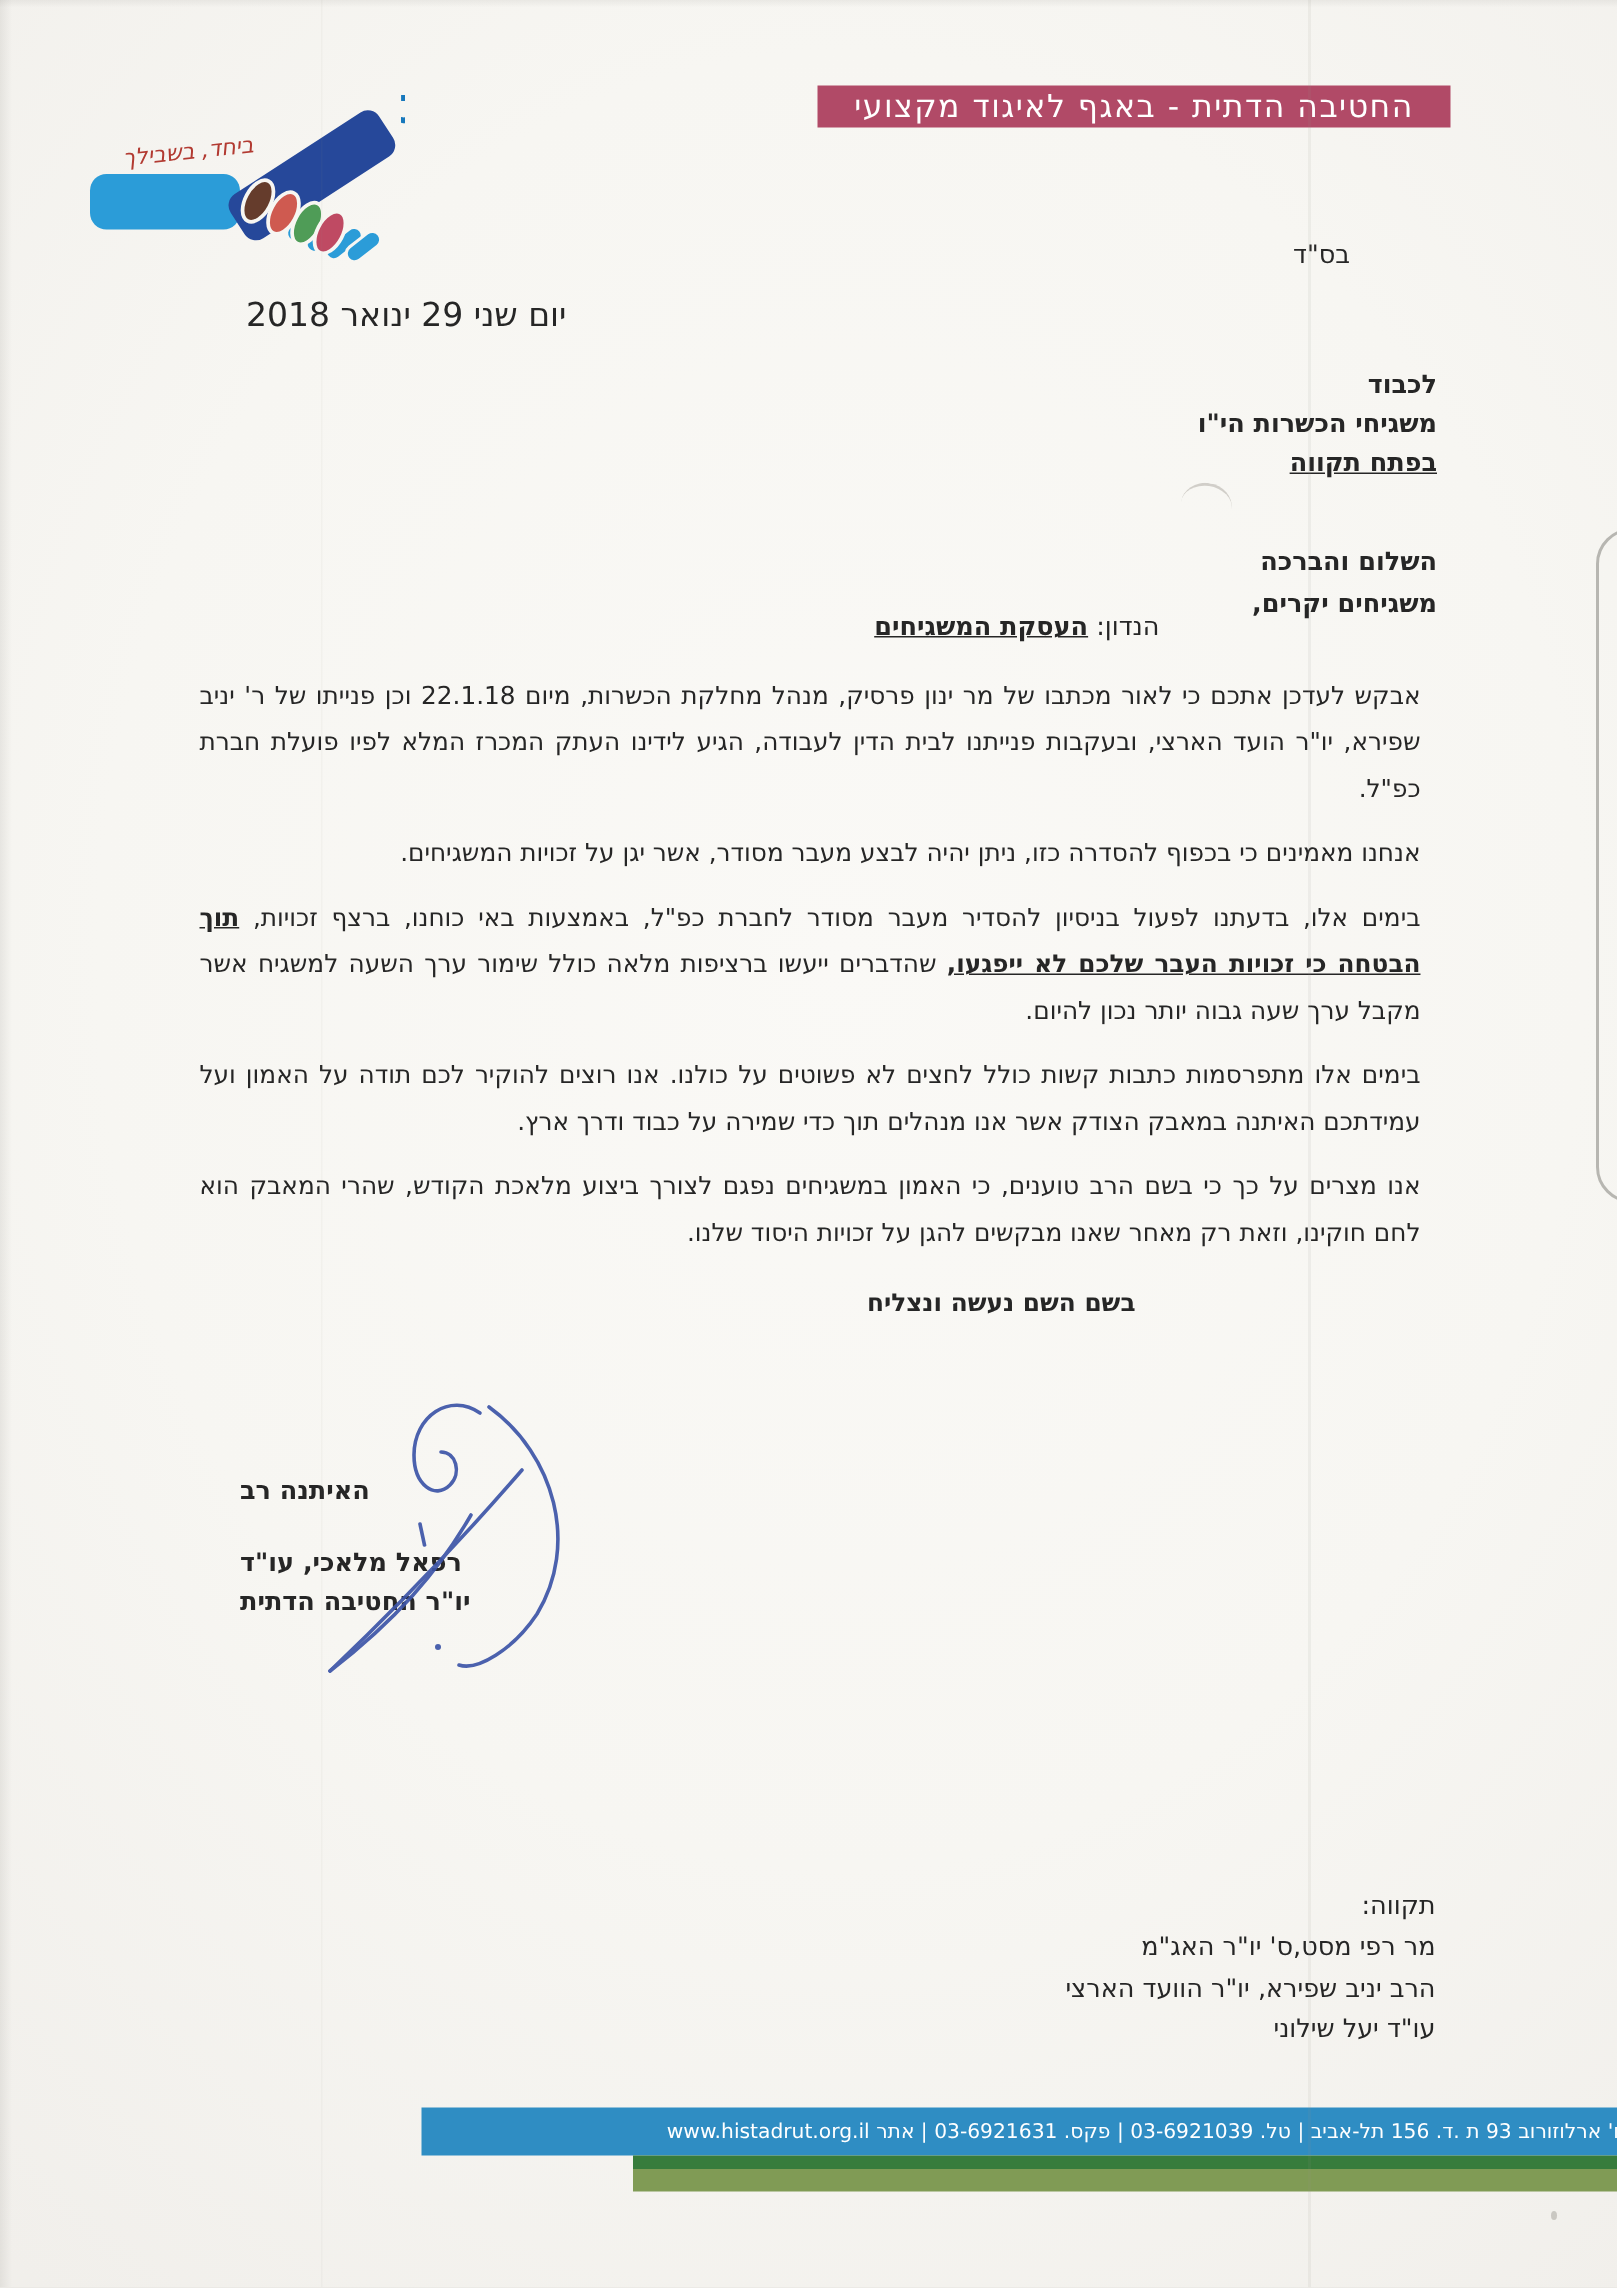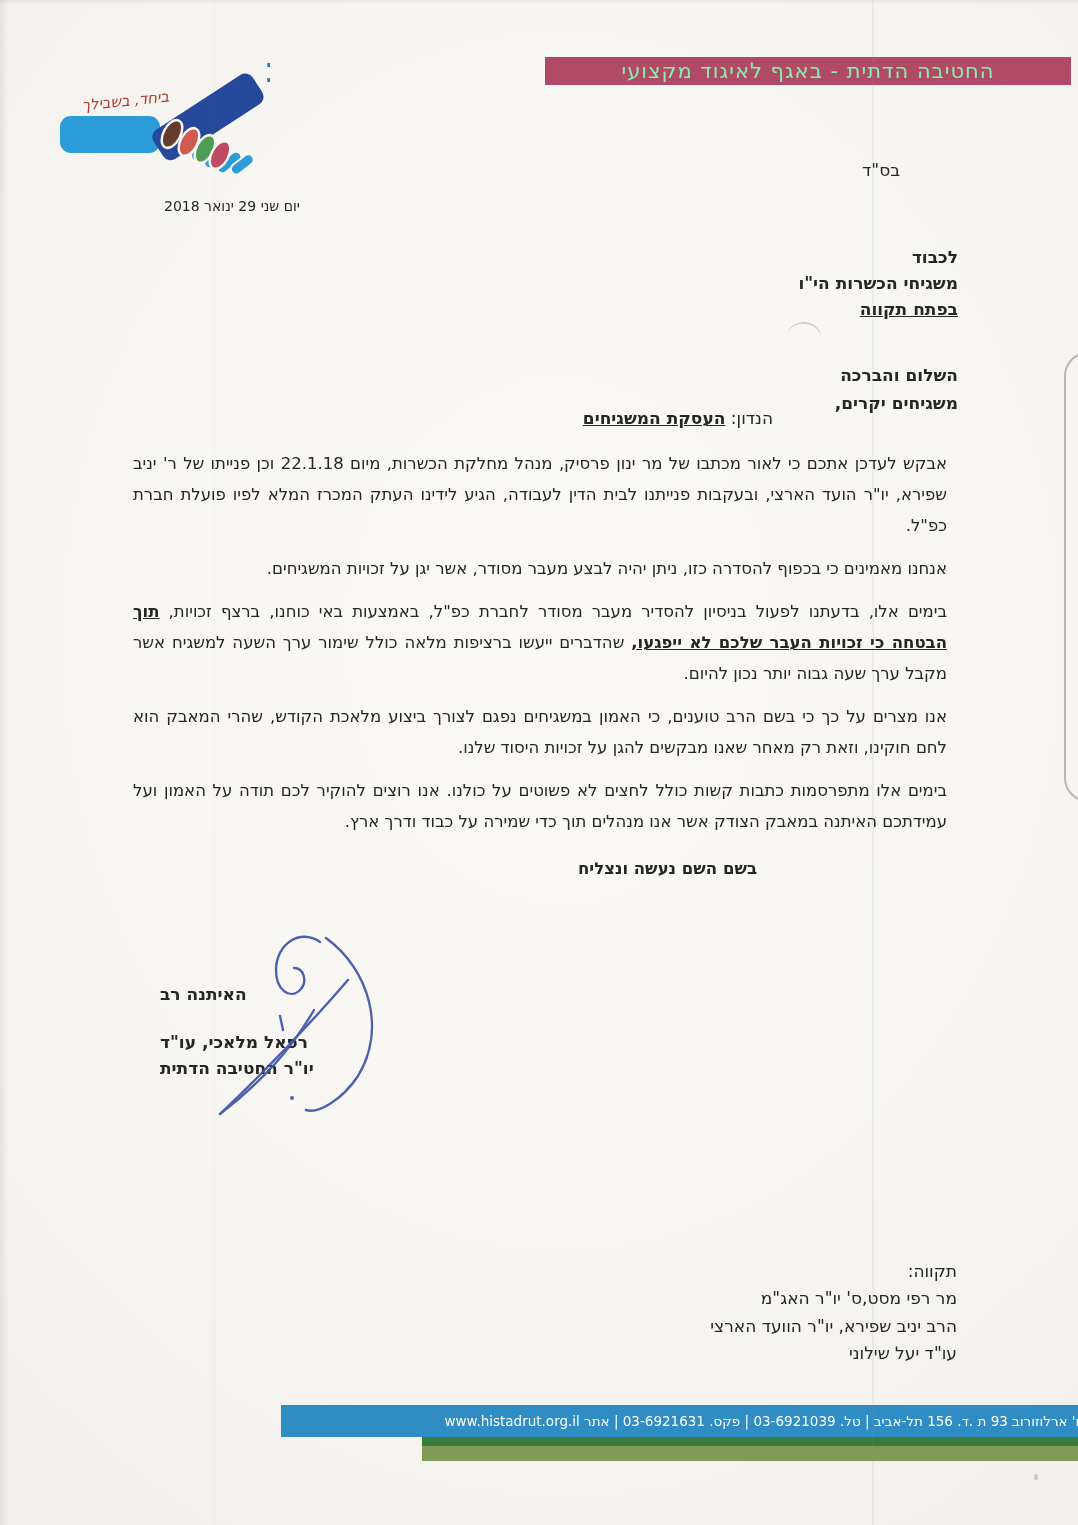--- a/index.html
+++ b/index.html
@@ -5,26 +5,26 @@
   html,body{margin:0;padding:0;background:#e9e7e3;font-family:"DejaVu Sans",sans-serif;}
   #page{
     position:relative;width:1078px;height:1525px;margin:0 auto;overflow:hidden;
     background:
       radial-gradient(ellipse 900px 1100px at 52% 42%, #faf9f6 0%, #f7f6f2 55%, #f1efeb 100%);
     color:#262626;
   }
   .abs{position:absolute;}
   
   .banner{
-    left:545px;top:57px;width:526px;height:28px;background:#b14a67;
-    color:#86efac;font-size:21px;letter-spacing:1px;line-height:28px;text-align:center;
+    left:545px;top:57px;width:422px;height:28px;background:#b14a67;
+    color:#ffffff;font-size:21px;letter-spacing:1px;line-height:28px;text-align:center;
     direction:rtl;white-space:nowrap;
   }
   .bsd{top:160px;right:178px;font-size:17px;direction:rtl;}
-  .dateline{left:164px;top:198px;font-size:14px;direction:rtl;white-space:nowrap;}
+  .dateline{left:164px;top:198px;font-size:22px;direction:rtl;white-space:nowrap;}
   
   .recipient{top:244px;right:120px;text-align:right;direction:rtl;font-weight:bold;font-size:17px;line-height:26px;}
   .recipient .u{text-decoration:underline;}
   .greeting{top:361px;right:120px;text-align:right;direction:rtl;font-weight:bold;font-size:17px;line-height:28px;}
   .subject{top:408px;right:305px;direction:rtl;font-size:17px;white-space:nowrap;}
   .subject .title{font-weight:bold;text-decoration:underline;}
   
   .body{top:448px;right:131px;left:133px;direction:rtl;font-size:16.5px;line-height:31px;
         text-align:justify;text-align-last:right;}
   .body p{margin:0 0 12px 0;}
@@ -115,22 +115,22 @@
   </div>
 
   <div class="abs subject">
     <span>הנדון: </span><span class="title">העסקת המשגיחים</span>
   </div>
 
   <div class="abs body">
     <p>אבקש לעדכן אתכם כי לאור מכתבו של מר ינון פרסיק, מנהל מחלקת הכשרות, מיום 22.1.18 וכן פנייתו של ר' יניב שפירא, יו"ר הועד הארצי, ובעקבות פנייתנו לבית הדין לעבודה, הגיע לידינו העתק המכרז המלא לפיו פועלת חברת כפ"ל.</p>
     <p>אנחנו מאמינים כי בכפוף להסדרה כזו, ניתן יהיה לבצע מעבר מסודר, אשר יגן על זכויות המשגיחים.</p>
     <p><span>בימים אלו, בדעתנו לפעול בניסיון להסדיר מעבר מסודר לחברת כפ"ל, באמצעות באי כוחנו, ברצף זכויות, </span><span class="emph">תוך הבטחה כי זכויות העבר שלכם לא ייפגעו,</span><span> שהדברים ייעשו ברציפות מלאה כולל שימור ערך השעה למשגיח אשר מקבל ערך שעה גבוה יותר נכון להיום.</span></p>
+    <p>בימים אלו מתפרסמות כתבות קשות כולל לחצים לא פשוטים על כולנו. אנו רוצים להוקיר לכם תודה על האמון ועל עמידתכם האיתנה במאבק הצודק אשר אנו מנהלים תוך כדי שמירה על כבוד ודרך ארץ.</p>
     <p>אנו מצרים על כך כי בשם הרב טוענים, כי האמון במשגיחים נפגם לצורך ביצוע מלאכת הקודש, שהרי המאבק הוא לחם חוקינו, וזאת רק מאחר שאנו מבקשים להגן על זכויות היסוד שלנו.</p>
-    <p>בימים אלו מתפרסמות כתבות קשות כולל לחצים לא פשוטים על כולנו. אנו רוצים להוקיר לכם תודה על האמון ועל עמידתכם האיתנה במאבק הצודק אשר אנו מנהלים תוך כדי שמירה על כבוד ודרך ארץ.</p>
     <div class="blessing-wrap">
       <span class="blessing blessing-inner">בשם השם נעשה ונצליח</span>
     </div>
   </div>
 
   <div class="abs sig-block">
     <div class="closing">האיתנה רב</div>
     <div>רפאל מלאכי, עו"ד</div>
     <div>יו"ר החטיבה הדתית</div>
   </div>

